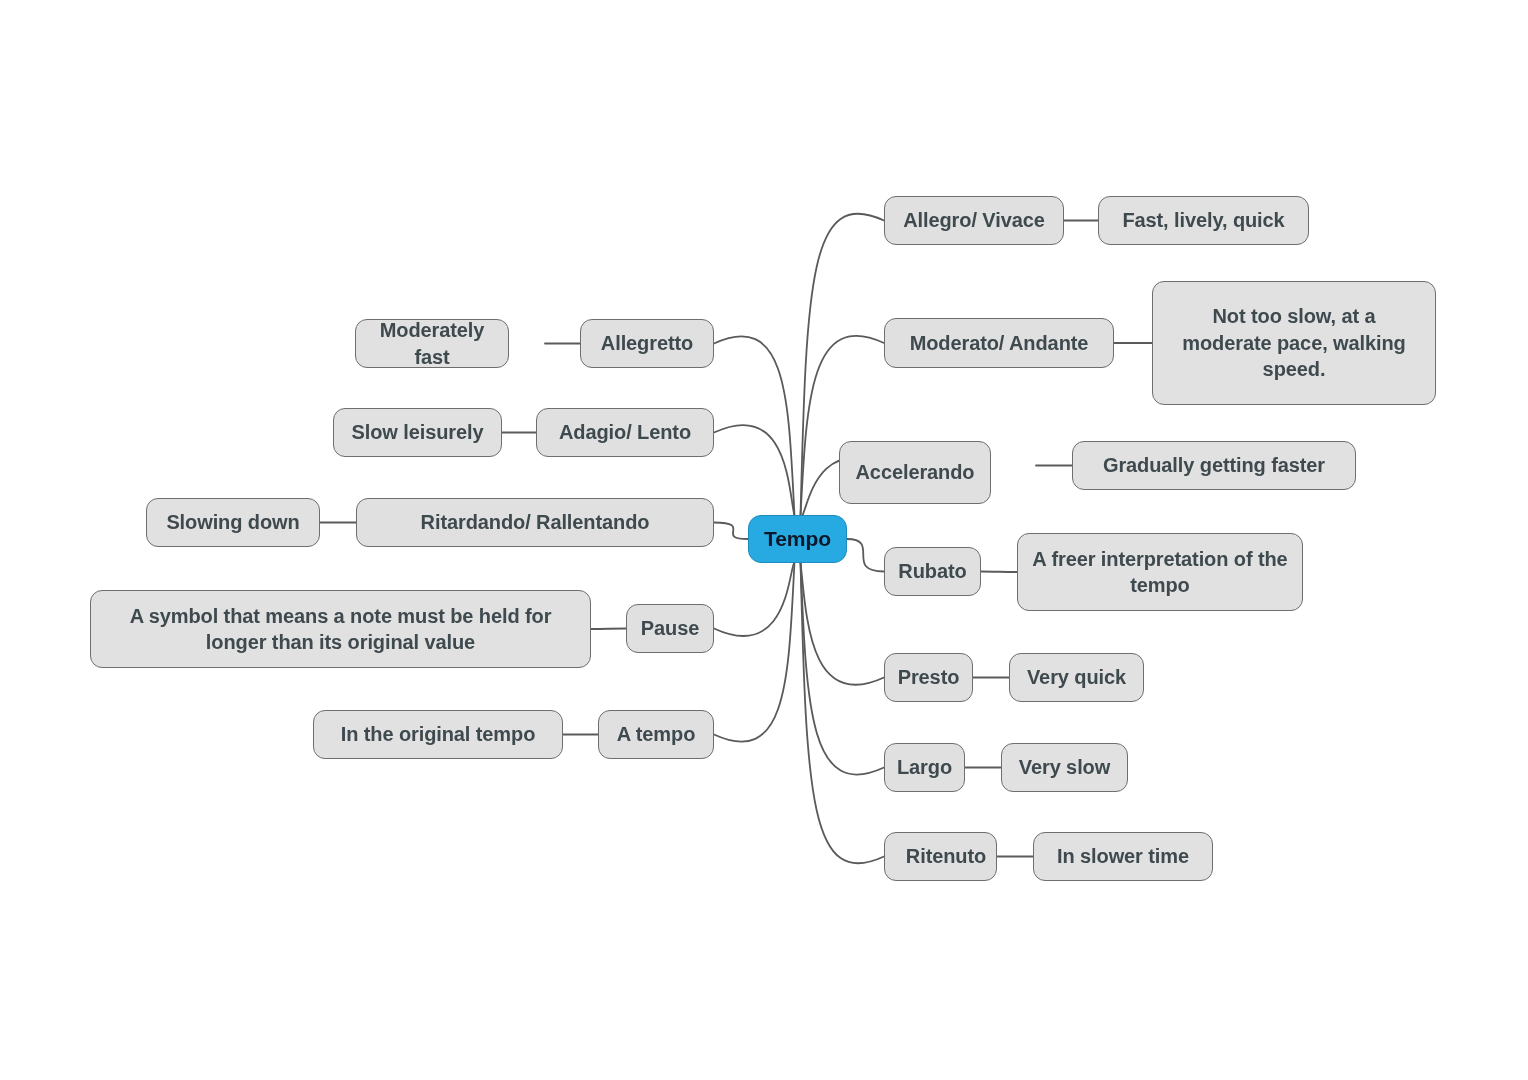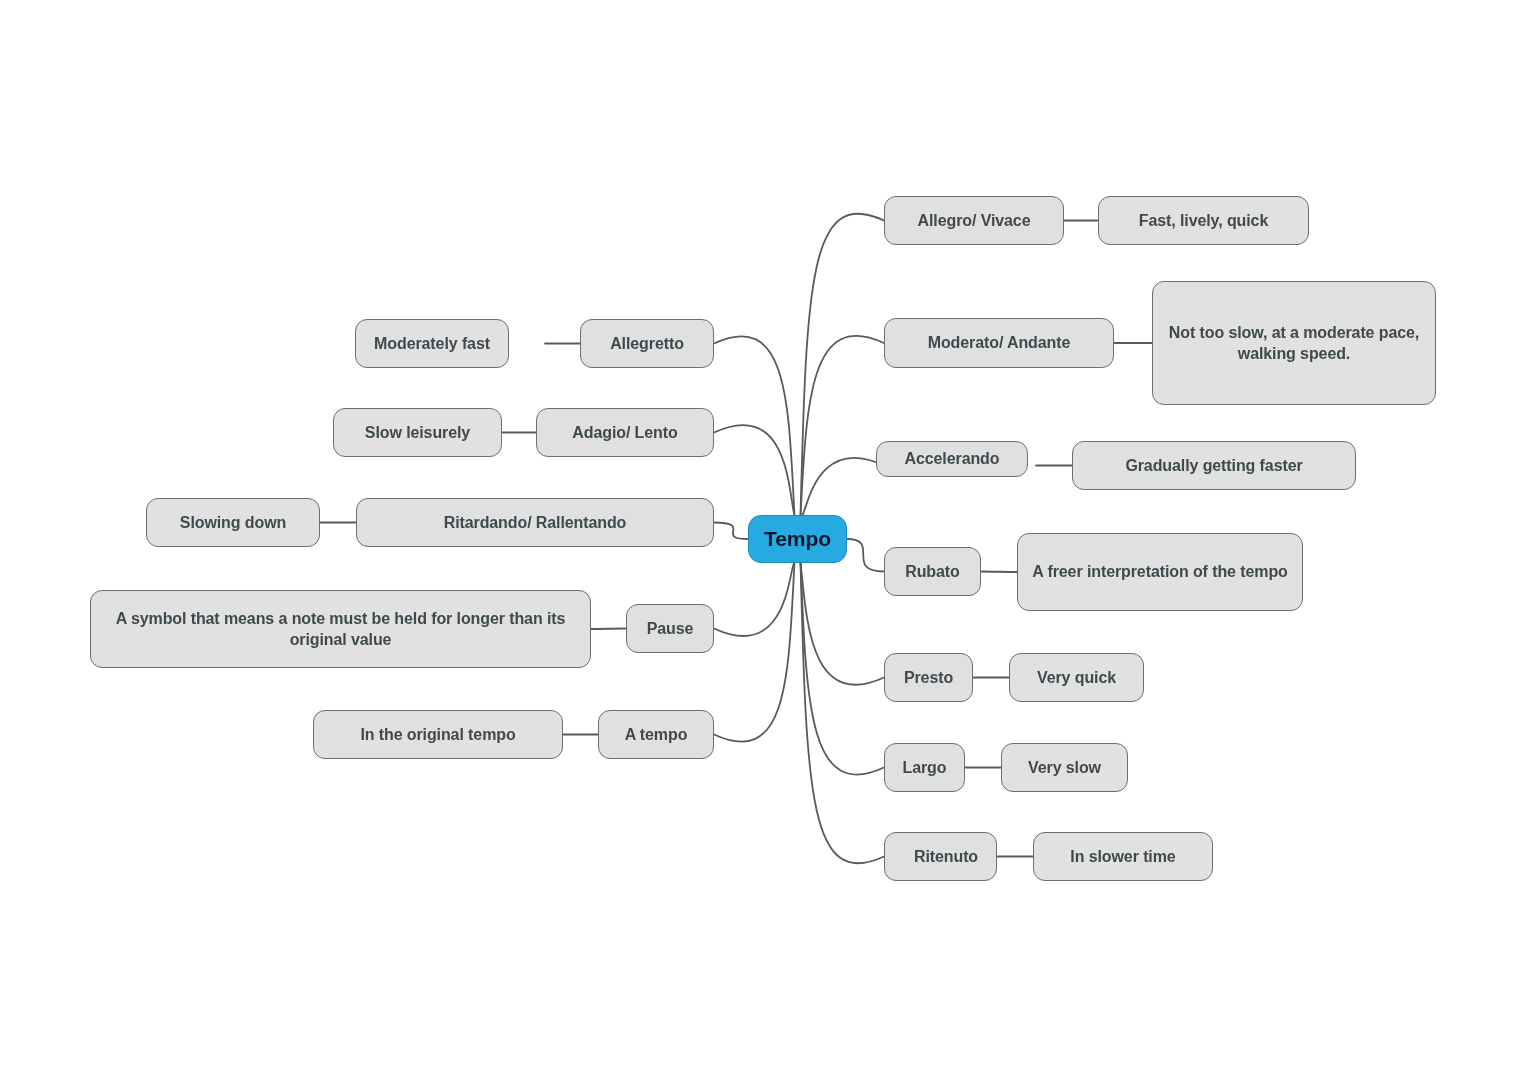--- a/index.html
+++ b/index.html
@@ -30,21 +30,21 @@
     box-sizing: border-box;
     display: flex;
     align-items: center;
     justify-content: center;
     text-align: center;
     border-radius: 12px;
     border: 1.6px solid #6e6e6e;
     background: #e0e0e0;
     color: #3f4a4f;
     font-weight: bold;
-    font-size: 16px;
+    font-size: 20px;
     line-height: 1.32;
     padding: 6px 14px;
     letter-spacing: -0.1px;
     white-space: pre-line;
   }
   .node.root {
     background: #27a9e1;
     border-color: #1d8cbd;
     color: #0f172a;
     border-radius: 13px;
@@ -83,21 +83,21 @@
       <path d="M 626 628.5 C 612 628.5, 605 629, 591 629" fill="none" stroke="#5a5a5a" stroke-width="1.8" stroke-linecap="round"></path>
       <path d="M 794.5 562 C 788.5 676.5, 788 768.5, 714 734.5" fill="none" stroke="#5a5a5a" stroke-width="1.8" stroke-linecap="round"></path>
       <path d="M 598 734.5 C 584 734.5, 577 734.5, 563 734.5" fill="none" stroke="#5a5a5a" stroke-width="1.8" stroke-linecap="round"></path>
     </svg>
   <div id="nodes">
       <div class="node root" style="left: 748px; top: 515px; width: 99px; height: 48px;">Tempo</div>
       <div class="node branch" style="left: 884px; top: 196px; width: 180px; height: 49px;">Allegro/ Vivace</div>
       <div class="node leaf" style="left: 1098px; top: 196px; width: 211px; height: 49px;">Fast, lively, quick</div>
       <div class="node branch" style="left: 884px; top: 318px; width: 230px; height: 50px;">Moderato/ Andante</div>
       <div class="node leaf" style="left: 1152px; top: 281px; width: 284px; height: 124px;">Not too slow, at a moderate pace, walking speed.</div>
-      <div class="node branch" style="left: 876px; top: 441px; width: 152px; height: 36px;">Accelerando</div>
+      <div class="node branch" style="left: 839px; top: 441px; width: 152px; height: 63px;">Accelerando</div>
       <div class="node leaf" style="left: 1072px; top: 441px; width: 284px; height: 49px;">Gradually getting faster</div>
       <div class="node branch" style="left: 884px; top: 547px; width: 97px; height: 49px;">Rubato</div>
       <div class="node leaf" style="left: 1017px; top: 533px; width: 286px; height: 78px;">A freer interpretation of the tempo</div>
       <div class="node branch" style="left: 884px; top: 653px; width: 89px; height: 49px;">Presto</div>
       <div class="node leaf" style="left: 1009px; top: 653px; width: 135px; height: 49px;">Very quick</div>
       <div class="node branch" style="left: 884px; top: 743px; width: 81px; height: 49px;">Largo</div>
       <div class="node leaf" style="left: 1001px; top: 743px; width: 127px; height: 49px;">Very slow</div>
       <div class="node branch" style="left: 884px; top: 832px; width: 113px; height: 49px; padding-left: 25px;">Ritenuto</div>
       <div class="node leaf" style="left: 1033px; top: 832px; width: 180px; height: 49px;">In slower time</div>
       <div class="node branch" style="left: 580px; top: 319px; width: 134px; height: 49px;">Allegretto</div>

